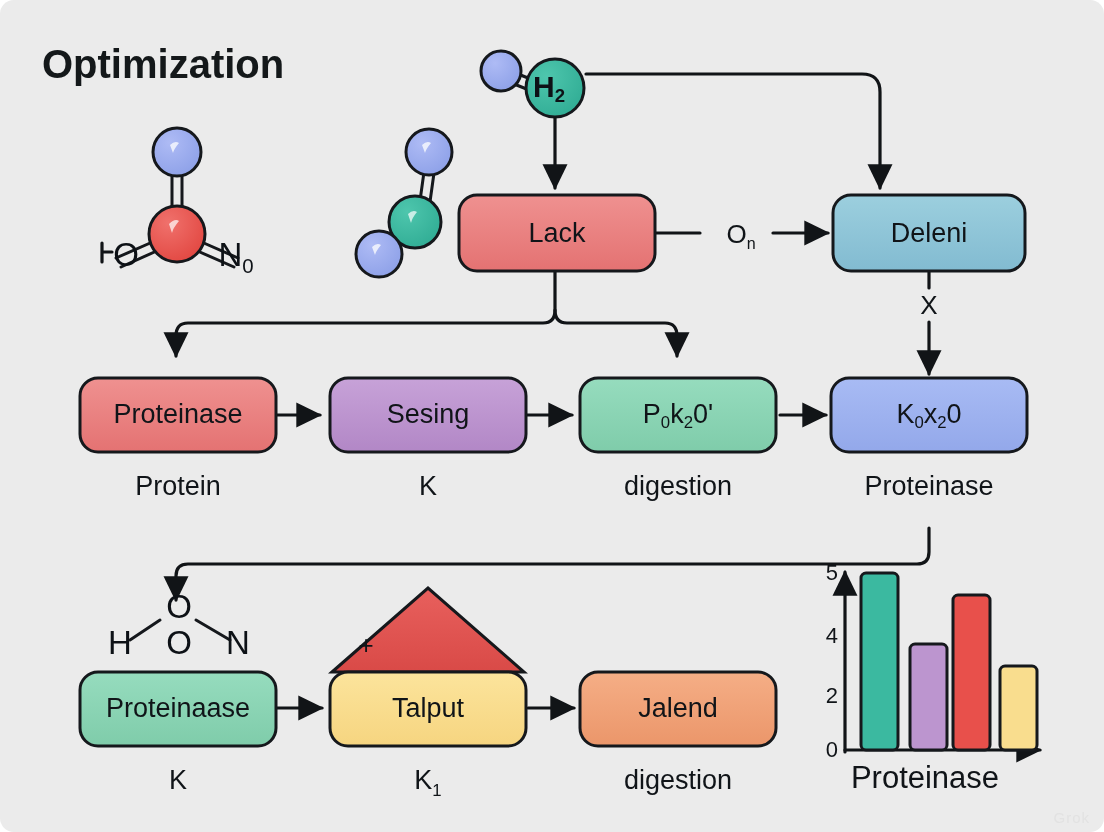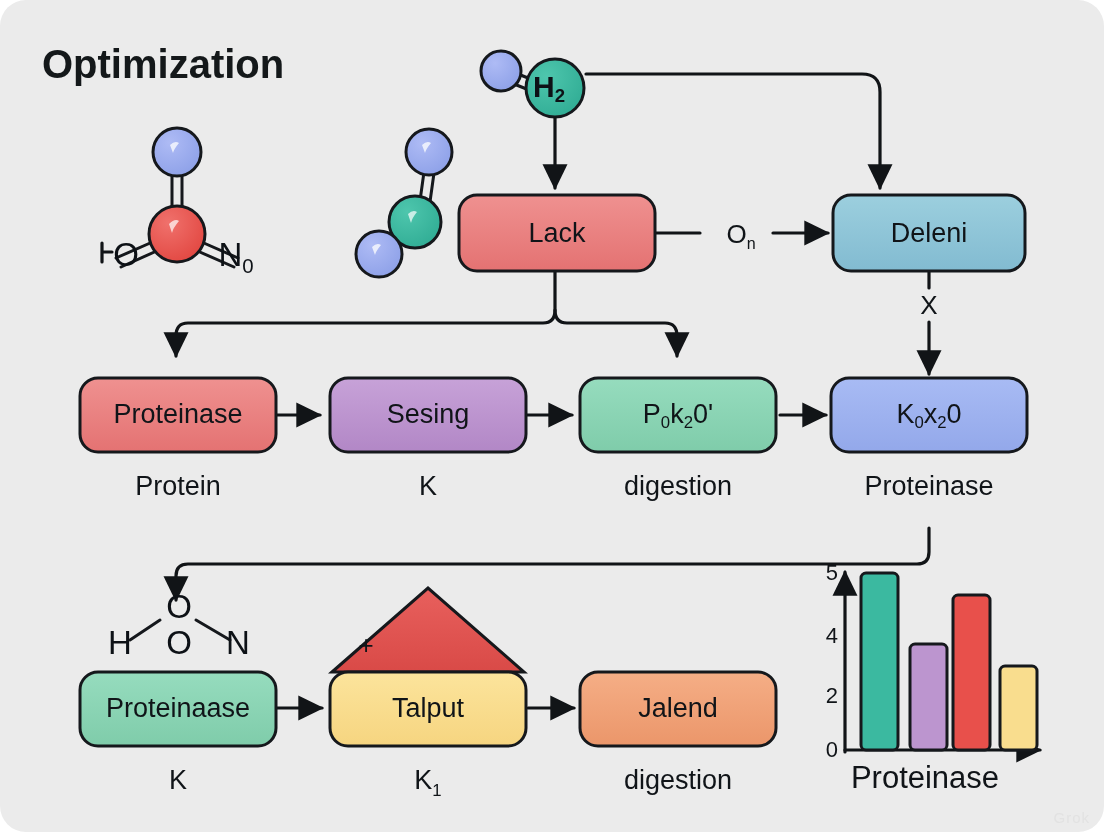--- a/index.html
+++ b/index.html
@@ -11,21 +11,21 @@
     width: 1104px;
     height: 832px;
     font-family: "Liberation Sans", sans-serif;
     overflow: hidden;
   }
   #canvas {
     position: relative;
     width: 1104px;
     height: 832px;
     background: #ebebeb;
-    border-radius: 26px;
+    border-radius: 14px;
     overflow: hidden;
   }
   svg.layer {
     position: absolute;
     left: 0;
     top: 0;
     width: 1104px;
     height: 832px;
   }
   .ttl {

